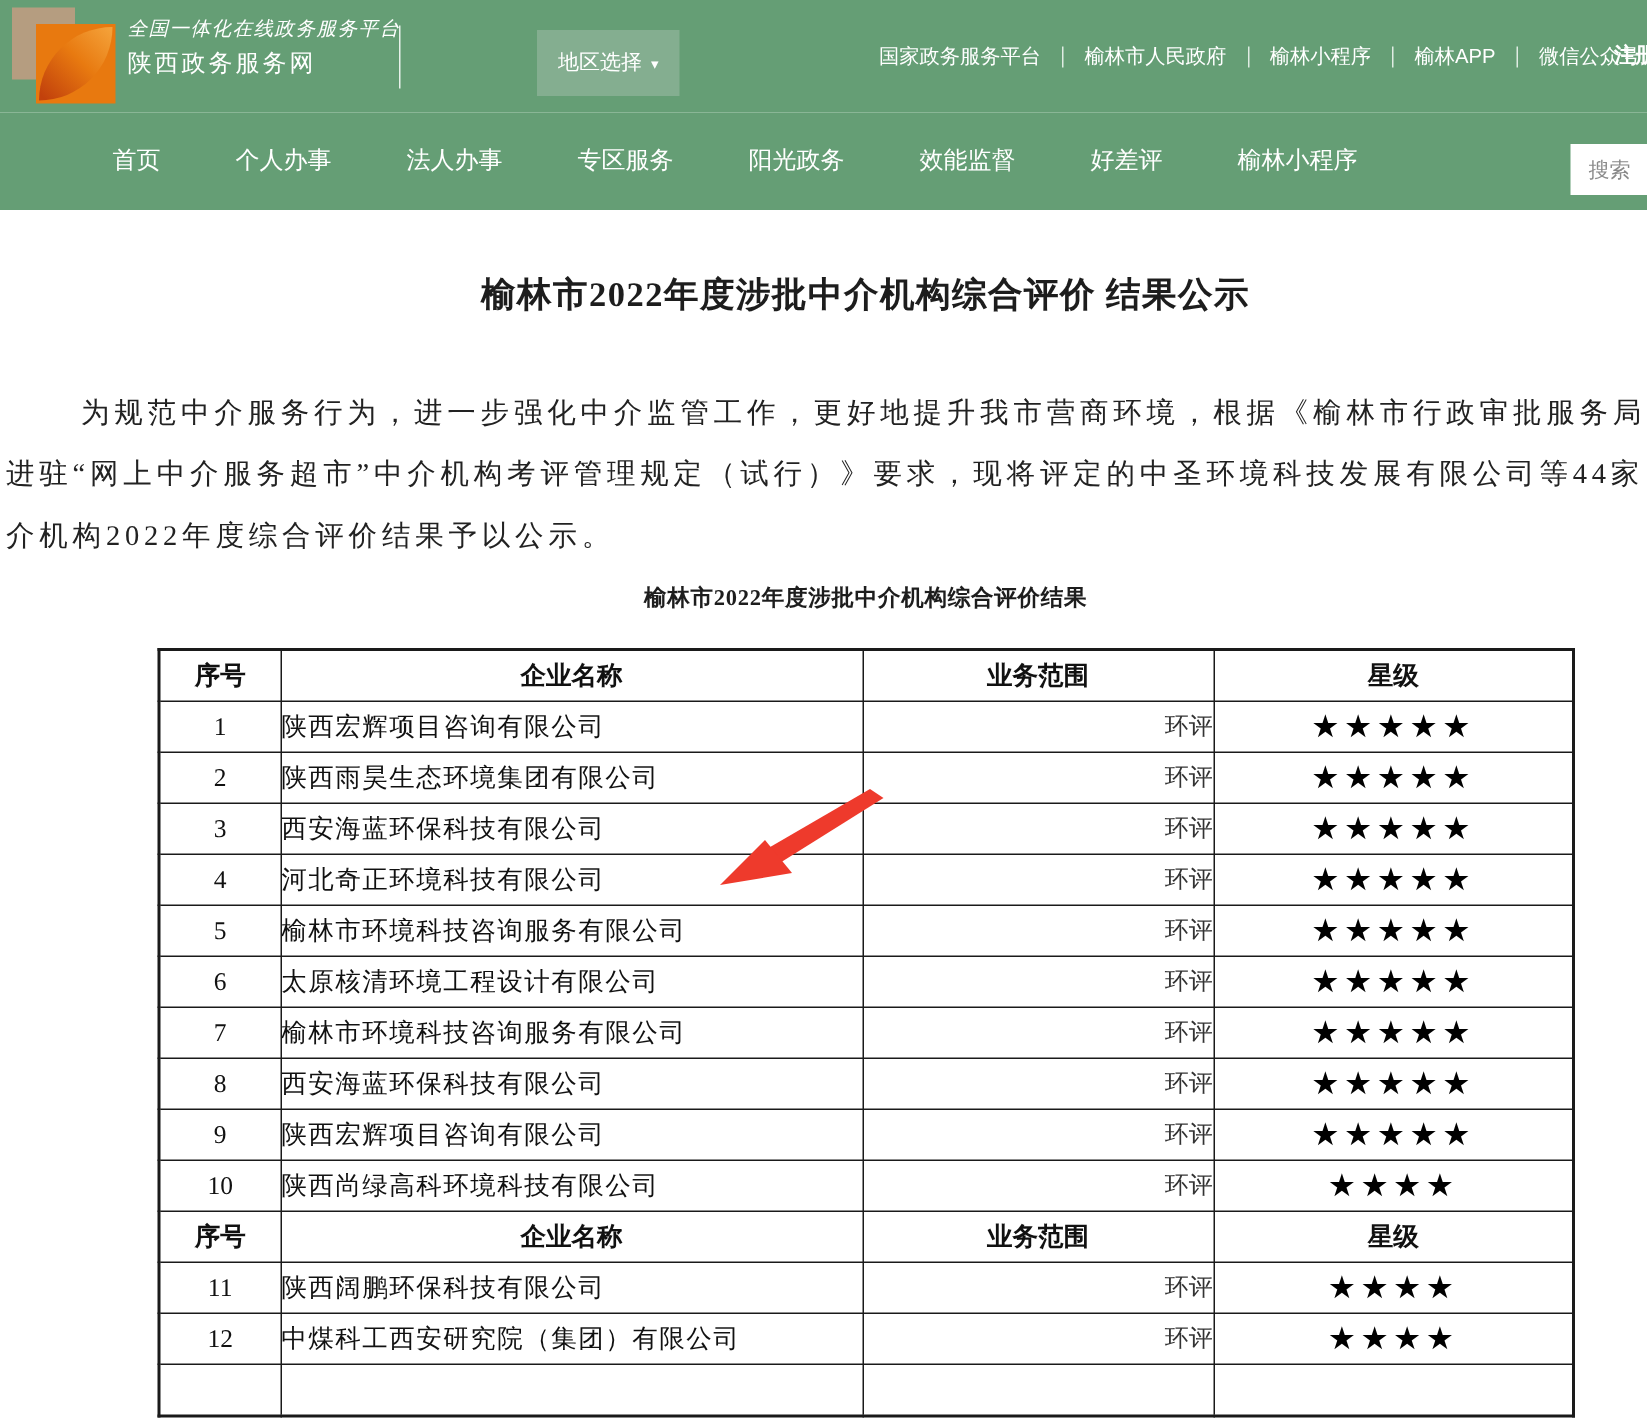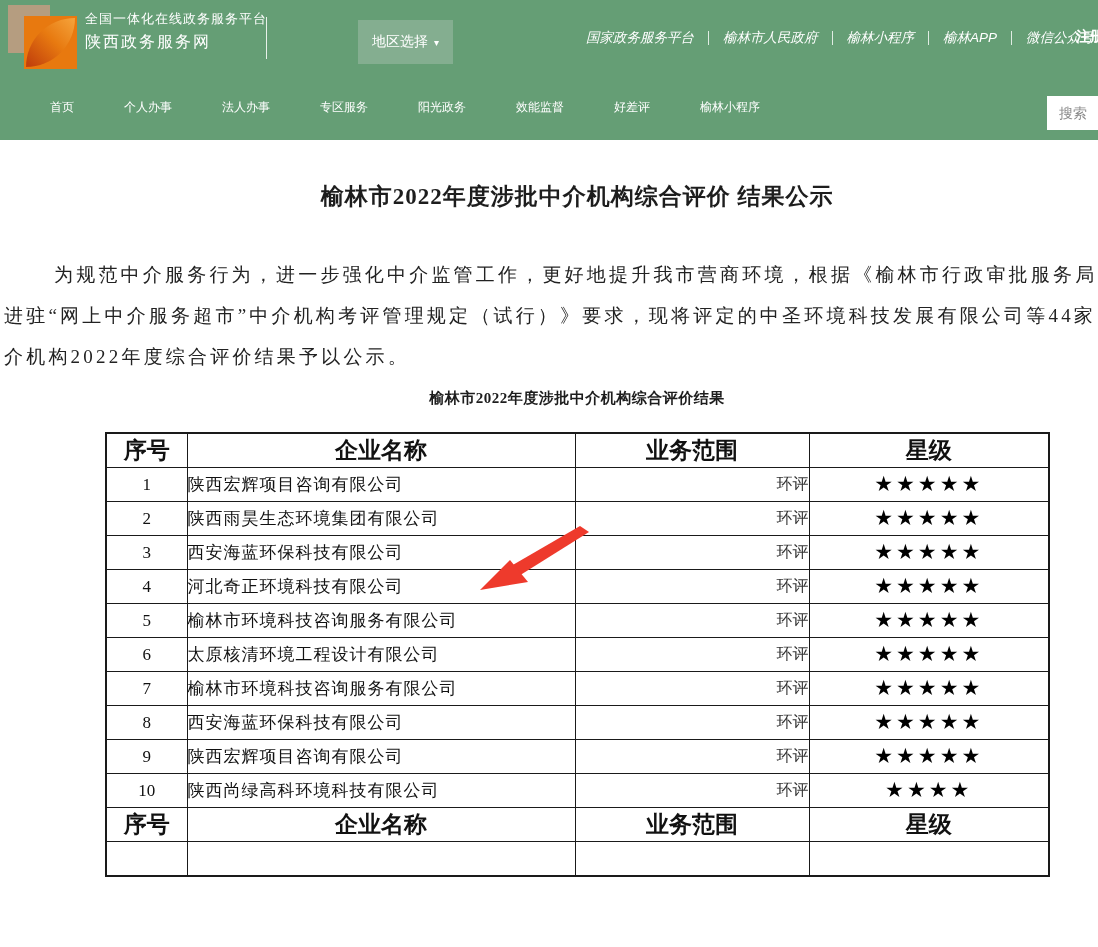--- a/index.html
+++ b/index.html
@@ -14,43 +14,43 @@
   }
   .logo{position:absolute;left:8px;top:5px;width:66px;height:66px;}
   .logo .tan{position:absolute;left:0;top:0;width:42px;height:48px;background:#b59d80;}
   .logo .orange{position:absolute;left:16px;top:11px;width:53px;height:53px;background:#e8790f;}
   .logo .leaf{
     position:absolute;left:2px;top:2px;right:2px;bottom:2px;
     border-radius:100% 0 100% 0;
     background:linear-gradient(to top right,#c2410c 5%,#e87a10 55%,#f5a43c 100%);
   }
   .site-titles{position:absolute;left:85px;top:10px;}
-  .platform-small{font-size:13px;letter-spacing:1px;margin-bottom:4px;}
+  .platform-small{font-size:13px;letter-spacing:1px;margin-bottom:4px;font-style:italic;}
   .site-name{font-size:16px;letter-spacing:2px;font-weight:400;}
   .v-divider{position:absolute;left:266px;top:17px;width:1px;height:42px;background:rgba(255,255,255,.85);}
   .city{position:absolute;left:287px;top:33px;font-size:17px;margin-top:42px;}
   .region-btn{
     position:absolute;left:358px;top:20px;height:44px;padding:0 14px;
     background:#84ae90;color:#fff;font-size:14px;line-height:30px;cursor:pointer;
     border:none;
   }
   .region-btn .caret{font-size:10px;margin-left:6px;}
   .toplinks{
     position:absolute;left:572px;top:0;height:75px;display:flex;align-items:center;
     font-size:13.5px;white-space:nowrap;
   }
-  .toplinks .tlink{padding:0 14px;cursor:pointer;font-style:italic;}
+  .toplinks .tlink{padding:0 14px;cursor:pointer;}
   .toplinks .sep{width:1px;height:14px;background:rgba(255,255,255,.8);}
   .register{position:absolute;left:1076px;top:28px;font-size:14px;font-weight:700;white-space:nowrap;cursor:pointer;}
   
   .navbar{
     position:absolute;left:0;top:75px;width:1098px;height:65px;
     background:#659e75;color:#fff;
   }
-  .nav-items{display:flex;gap:50px;padding-left:50px;align-items:center;height:65px;font-size:12px;}
+  .nav-items{display:flex;gap:50px;padding-left:75px;align-items:center;height:65px;font-size:16px;}
   .nav-item{cursor:pointer;white-space:nowrap;}
   .searchbox{
     position:absolute;left:1047px;top:21px;width:130px;height:34px;
     background:#fff;border:none;font-size:14px;color:#8a8a8a;padding:0 0 0 12px;
     font-family:"Liberation Sans",sans-serif;outline:none;
   }
   .searchbox::placeholder{color:#8a8a8a;}
   
   .article{font-family:"Liberation Serif",serif;color:#1d1d1d;}
   .doc-title{
@@ -68,21 +68,21 @@
   
   table.eval{
     position:absolute;left:105px;top:432px;width:943px;
     border-collapse:collapse;table-layout:fixed;
     font-family:"Liberation Serif",serif;color:#111;
     border:2px solid #1a1a1a;
   }
   table.eval th,table.eval td{
     border:1px solid #1a1a1a;height:33px;padding:0;overflow:hidden;white-space:nowrap;
   }
-  table.eval th{font-size:23px;font-weight:700;text-align:center;}
+  table.eval th{font-size:17px;font-weight:700;text-align:center;}
   td.c-no{text-align:center;font-size:17px;}
   td.c-name{text-align:left;padding-left:12px;font-size:17px;letter-spacing:1px;}
   td.c-scope{text-align:right;font-size:16px;color:#333;}
   td.c-stars{text-align:center;font-size:21px;letter-spacing:3px;color:#000;}
   
   .arrow-wrap{position:absolute;left:468px;top:522px;width:130px;height:78px;pointer-events:none;}
 </style>
 </head>
 <body>
 
@@ -209,20 +209,32 @@
           <td class="c-scope">环评</td>
           <td class="c-stars">★★★★</td>
         </tr>
         <tr>
           <th>序号</th>
           <th>企业名称</th>
           <th>业务范围</th>
           <th>星级</th>
         </tr>
         <tr>
+          <td class="c-no">11</td>
+          <td class="c-name">陕西阔鹏环保科技有限公司</td>
+          <td class="c-scope">环评</td>
+          <td class="c-stars">★★★★</td>
+        </tr>
+        <tr>
+          <td class="c-no">12</td>
+          <td class="c-name">中煤科工西安研究院（集团）有限公司</td>
+          <td class="c-scope">环评</td>
+          <td class="c-stars">★★★★</td>
+        </tr>
+        <tr>
           <td></td>
           <td></td>
           <td></td>
           <td></td>
         </tr>
       </tbody>
   </table>
 </div>
 
 <div class="arrow-wrap">

